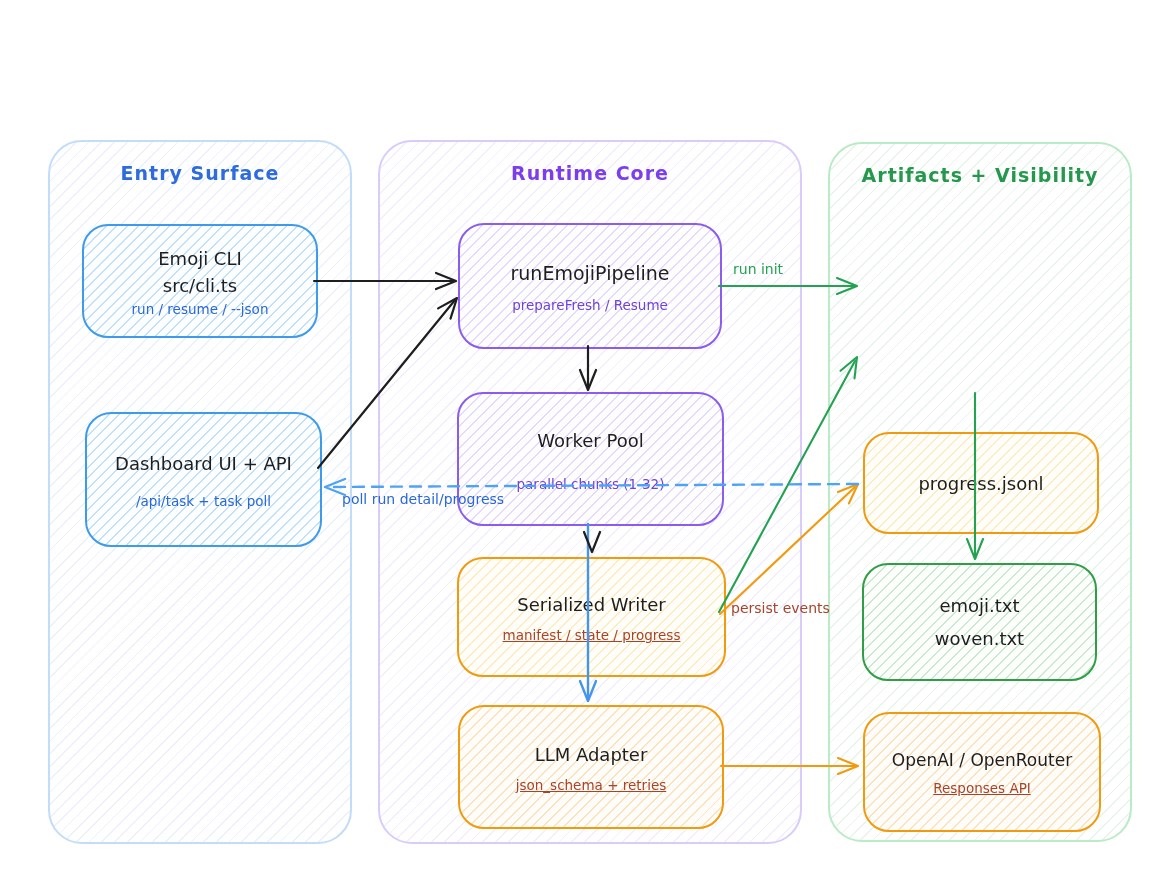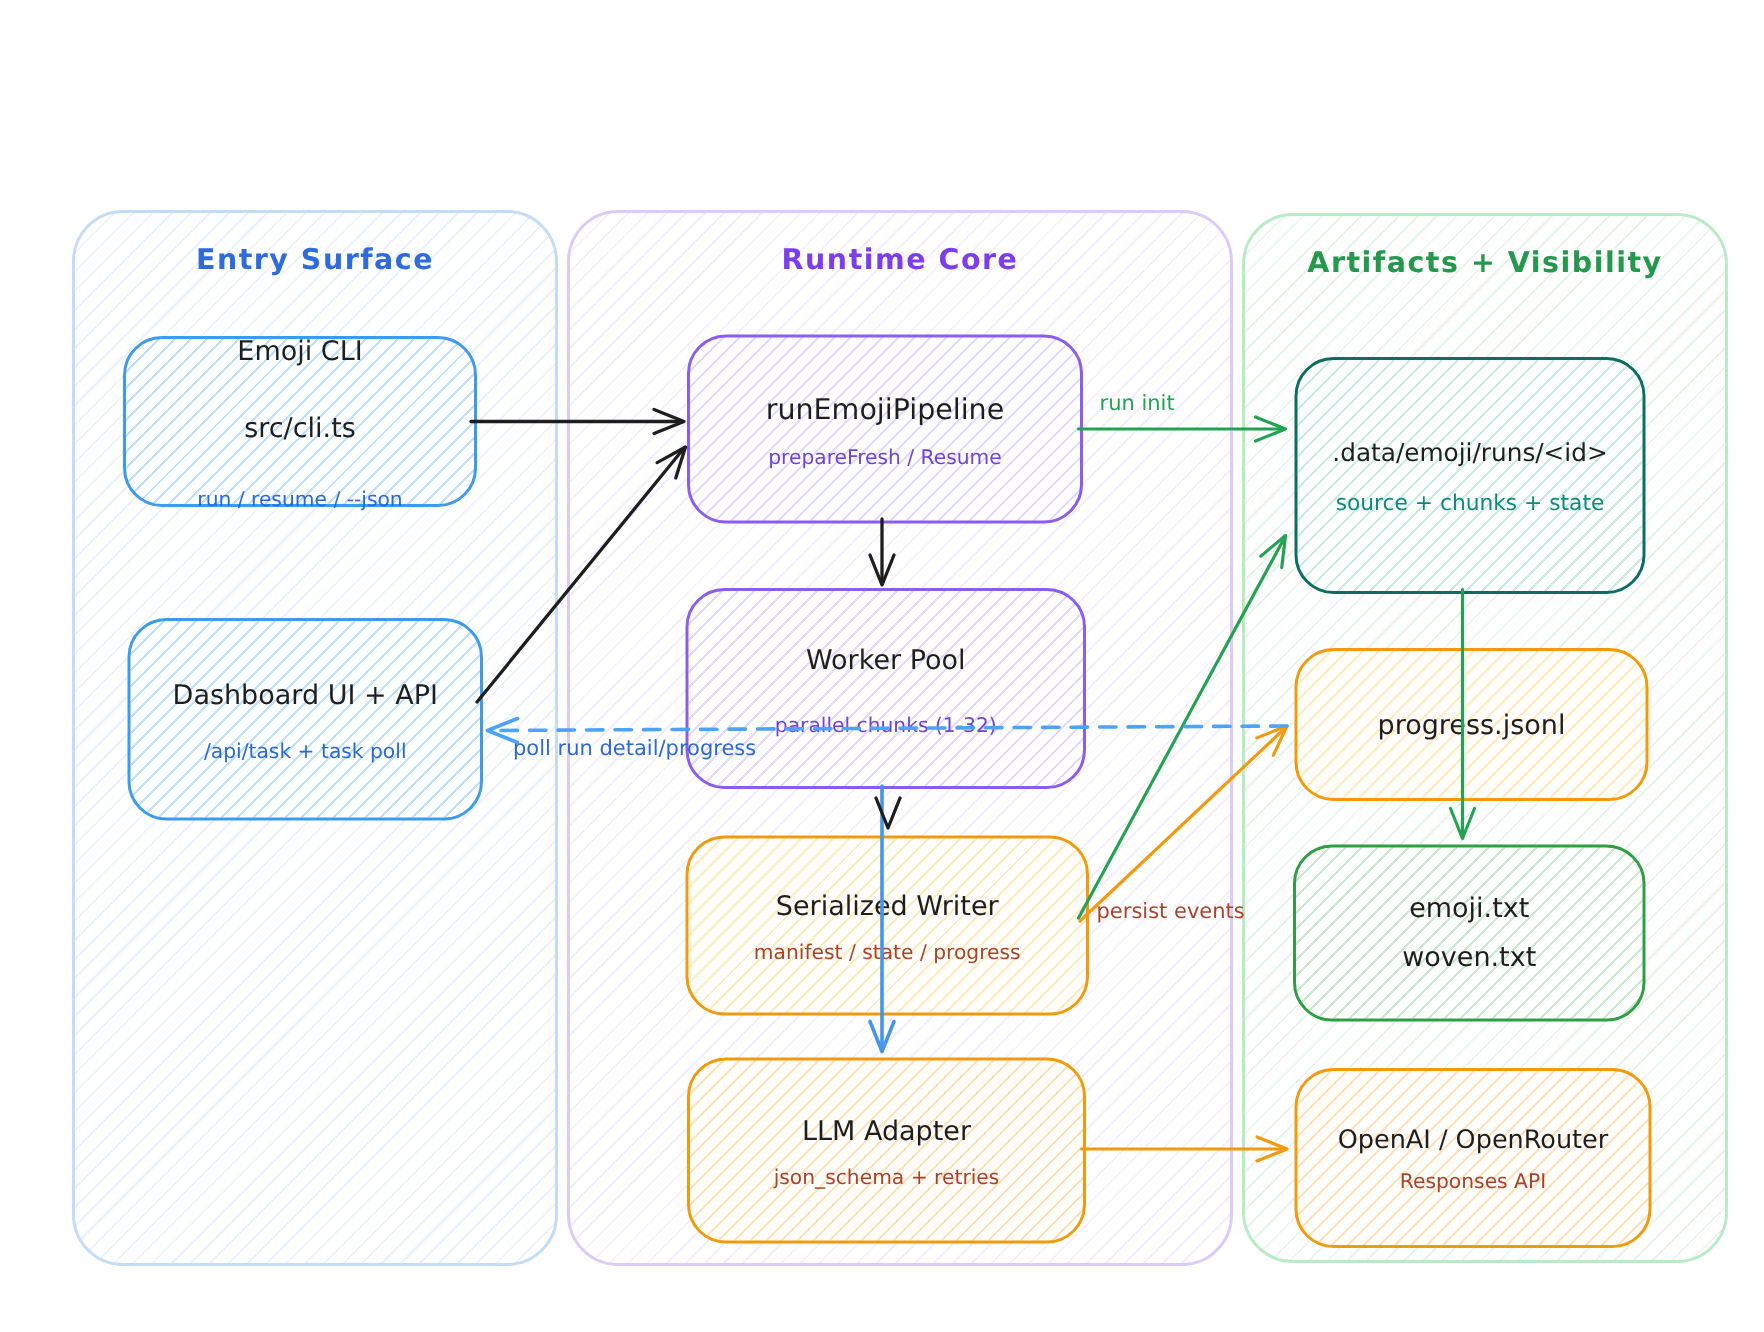--- a/index.html
+++ b/index.html
@@ -3,21 +3,21 @@
 <meta charset="utf-8">
 <style>
   html,body{margin:0;padding:0;background:#ffffff;}
   body{font-family:"DejaVu Sans",sans-serif;color:#1e1e1e;}
   .canvas{position:relative;width:1176px;height:888px;background:#ffffff;overflow:hidden;}
 
   .diagram-title{position:absolute;left:60px;top:44px;width:1116px;text-align:center;
     font-size:28px;font-weight:600;letter-spacing:.5px;color:#1e1e1e;}
 
   
-  .group{position:absolute;border-radius:34px;z-index:1;padding-left:20px;}
+  .group{position:absolute;border-radius:34px;z-index:1;}
   .group-title{position:absolute;top:20px;left:0;width:100%;text-align:center;
     font-size:19px;font-weight:600;letter-spacing:1px;}
   .g-blue{border:2px solid #c3dcf8;
     background:repeating-linear-gradient(135deg,rgba(88,142,238,.12) 0 1.2px,rgba(0,0,0,0) 1.2px 9px),#fff;}
   .g-purple{border:2px solid #d9ccfa;
     background:repeating-linear-gradient(135deg,rgba(139,92,240,.10) 0 1.2px,rgba(0,0,0,0) 1.2px 9px),#fff;}
   .g-green{border:2px solid #b9ebc6;
     background:repeating-linear-gradient(135deg,rgba(47,158,68,.11) 0 1.2px,rgba(0,0,0,0) 1.2px 9px),#fff;}
   #g-entry{left:48px;top:140px;width:300px;height:700px;}
   #g-runtime{left:378px;top:140px;width:420px;height:700px;}
@@ -35,35 +35,35 @@
     background:repeating-linear-gradient(135deg,rgba(139,92,240,.22) 0 1.4px,rgba(0,0,0,0) 1.4px 7.5px),#fefeff;}
   .b-teal{border:2.5px solid #0c6e62;
     background:repeating-linear-gradient(135deg,rgba(14,150,130,.20) 0 1.4px,rgba(0,0,0,0) 1.4px 7.5px),#fdfffe;}
   .b-green{border:2.5px solid #2f9e44;
     background:repeating-linear-gradient(135deg,rgba(47,158,68,.24) 0 1.4px,rgba(0,0,0,0) 1.4px 7.5px),#fdfffd;}
   .b-yellow{border:2.5px solid #f29a0d;
     background:repeating-linear-gradient(135deg,rgba(244,185,27,.26) 0 1.4px,rgba(0,0,0,0) 1.4px 7.5px),#fffefa;}
   .b-orange{border:2.5px solid #f29a0d;
     background:repeating-linear-gradient(135deg,rgba(242,147,13,.26) 0 1.4px,rgba(0,0,0,0) 1.4px 7.5px),#fffdfa;}
 
-  #n-cli{left:82px;top:224px;width:232px;height:110px;gap:24px;}
+  #n-cli{left:82px;top:224px;width:232px;height:110px;}
   #n-dash{left:85px;top:412px;width:233px;height:131px;}
   #n-pipeline{left:458px;top:223px;width:260px;height:122px;}
   #n-worker{left:457px;top:392px;width:263px;height:130px;}
   #n-writer{left:457px;top:557px;width:265px;height:116px;}
   #n-llm{left:458px;top:705px;width:262px;height:120px;}
   #n-runs{left:863px;top:238px;width:230px;height:154px;}
   #n-progress{left:863px;top:432px;width:232px;height:98px;}
   #n-outputs{left:862px;top:563px;width:231px;height:114px;}
   #n-provider{left:863px;top:712px;width:234px;height:116px;}
 
   #n-runs .ttl{font-size:16.5px;}
   #n-worker .sub{margin-top:22px;}
   #n-pipeline .ttl{font-size:19px;}
-  .t-blue{color:#2968d8;} .t-purple{color:#6f42d8;} .t-brown{color:#a8432a;}
+  .t-blue{color:#2968d8;} .t-purple{color:#6f42d8;} .t-brown{color:#a8432a;text-decoration:underline;}
   .t-teal{color:#0e8a7d;}
 
   
   svg.edges{position:absolute;left:0;top:0;z-index:5;pointer-events:none;}
   .edge-label{position:absolute;z-index:6;font-size:14px;font-weight:500;white-space:nowrap;}
   #lbl-run-init{left:733px;top:261px;color:#23a351;}
   #lbl-persist{left:731px;top:600px;color:#a8432a;}
   #lbl-poll{left:342px;top:491px;color:#2968d8;}
 </style>
 </head>
@@ -106,24 +106,20 @@
   <div class="node b-yellow" id="n-writer">
     <span class="ttl">Serialized Writer</span>
     <span class="sub t-brown">manifest / state / progress</span>
   </div>
 
   <div class="node b-orange" id="n-llm">
     <span class="ttl">LLM Adapter</span>
     <span class="sub t-brown">json_schema + retries</span>
   </div>
 
-  <div class="node b-teal" id="n-runs">
-    <span class="ttl">.data/emoji/runs/&lt;id&gt;</span>
-    <span class="sub t-teal" style="font-size:14.5px;margin-top:14px">source + chunks + state</span>
-  </div>
 
   <div class="node b-yellow" id="n-progress">
     <span class="ttl">progress.jsonl</span>
   </div>
 
   <div class="node b-green" id="n-outputs">
     <span class="ttl">emoji.txt</span>
     <span class="ttl" style="margin-top:6px">woven.txt</span>
   </div>
 

